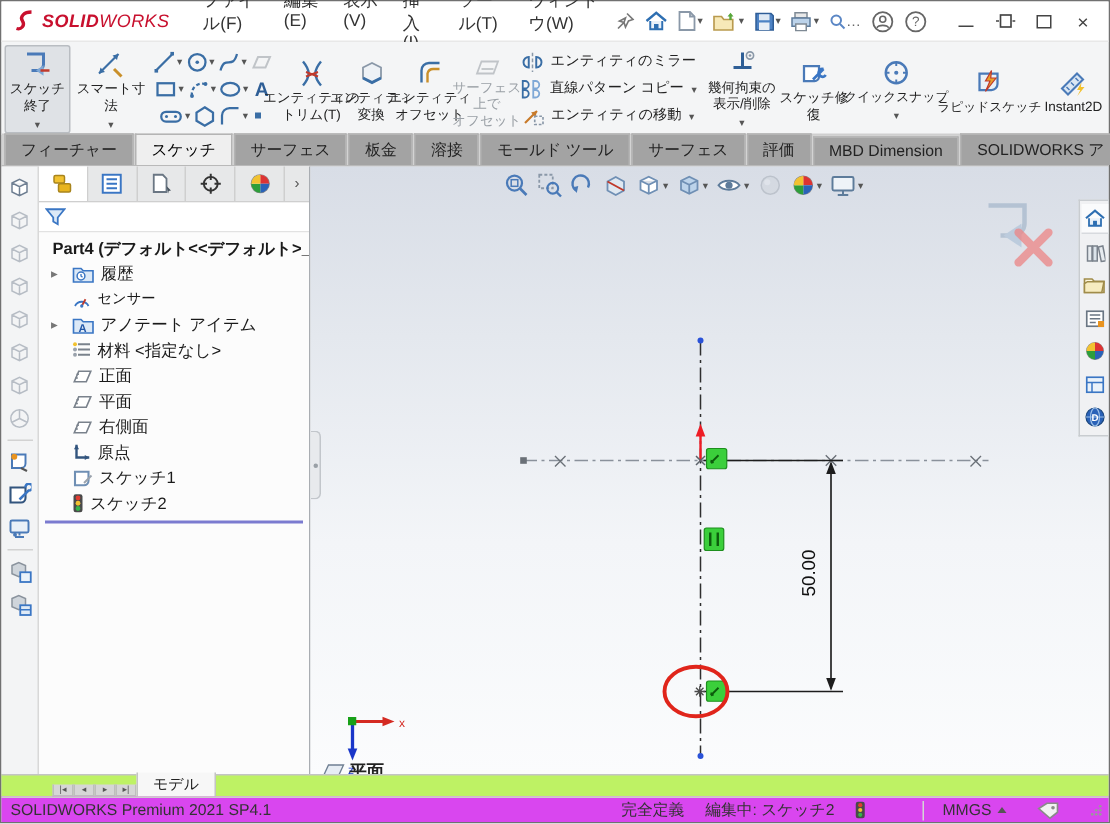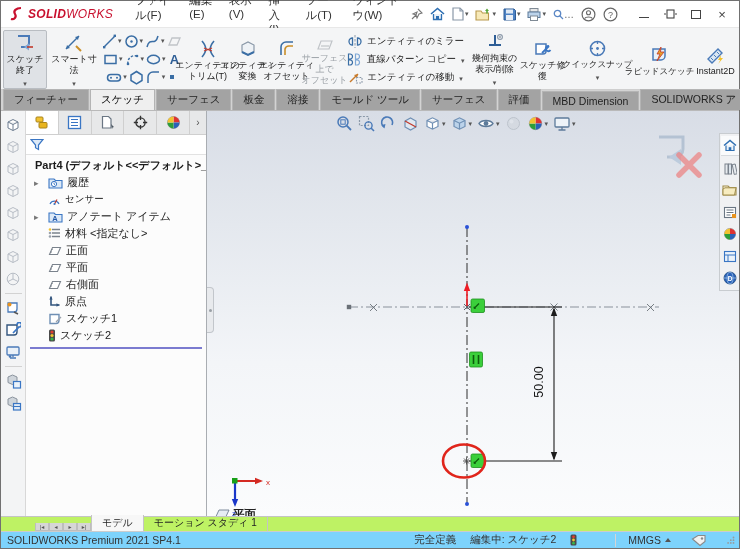--- a/index.html
+++ b/index.html
@@ -74,21 +74,21 @@
   .panel-handle i{width:3px;height:3px;border-radius:50%;background:#9aa0a6}
 
   
   .bottomtabs{height:15px;flex:0 0 15px;background:#bef264;border-top:1px solid #c4c4c4;display:flex;align-items:flex-end;padding-left:34px}
   .navb{width:14px;display:flex;align-items:center;justify-content:center;background:#d6d6d6;border:1px solid #bdbdbd;border-top:none;font-size:6px;color:#555}
   .navb.n1::after{content:"|◂"}.navb.n2::after{content:"◂"}.navb.n3::after{content:"▸"}.navb.n4::after{content:"▸|"}
   .btab{padding:1px 10px;font-size:10px;display:flex;align-items:center;border-right:1px solid #c4c4c4;color:#222}
   .btab.active{background:#f7f7f7;border-left:1px solid #c4c4c4}
 
   
-  .statusbar{height:17px;flex:0 0 17px;background:#7dd3fc;border-top:1px solid #cccccc;display:flex;align-items:center;padding:0 4px;font-size:10.5px;color:#333}
+  .statusbar{height:17px;flex:0 0 17px;background:#d946ef;border-top:1px solid #cccccc;display:flex;align-items:center;padding:0 4px;font-size:10.5px;color:#333}
   .st-left{padding-left:2px}
   .st-mid{display:flex;align-items:center;gap:14px;margin-left:auto;margin-right:38px}
   .st-right{display:flex;align-items:center;gap:20px;border-left:1px solid #d5d5d5;padding-left:12px}
   .mmgs{display:flex;align-items:center;gap:4px}
   .up-arrow{width:0;height:0;border-left:3px solid transparent;border-right:3px solid transparent;border-bottom:4px solid #555}
   svg{display:block}
   svg text{font-family:"Liberation Sans","DejaVu Sans",sans-serif}
 </style>
 </head>
 <body>
@@ -847,21 +847,20 @@
         </div>
     </div>
   </div>
 
   <div class="bottomtabs">
     <span class="navb n1"></span>
     <span class="navb n2"></span>
     <span class="navb n3"></span>
     <span class="navb n4"></span>
     <span class="btab active">モデル</span>
-    <span class="btab">モーション スタディ 1</span>
   </div>
 
   <div class="statusbar">
     <span class="st-left">SOLIDWORKS Premium 2021 SP4.1</span>
     <span class="st-mid">
       <span>完全定義</span>
       <span>編集中: スケッチ2</span>
       <svg width="7" height="12" viewBox="0 0 7 12">
           <rect x="0.5" y="0.5" width="6" height="11" rx="1.5" fill="#4a4a4a"></rect>
           <circle cx="3.5" cy="2.8" r="1.4" fill="#e03c31"></circle>

